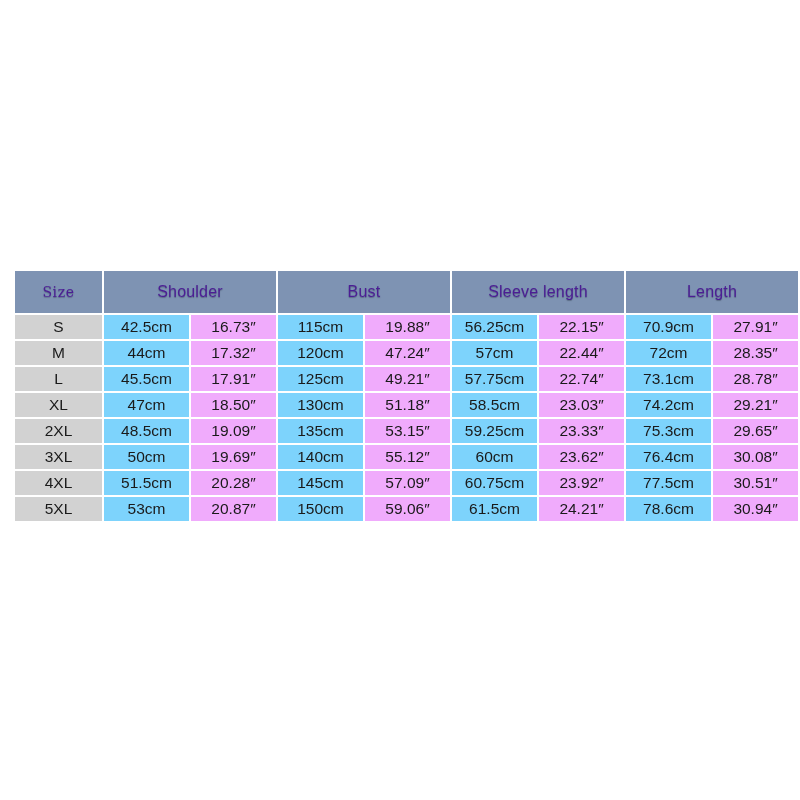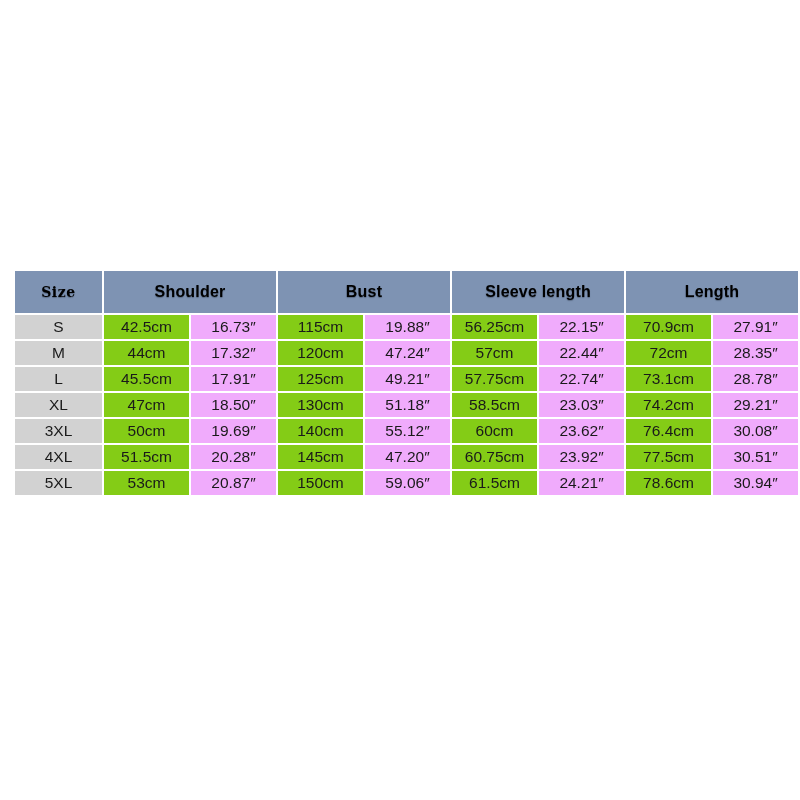--- a/index.html
+++ b/index.html
@@ -41,23 +41,23 @@
     padding: 0;
     margin: 0;
     text-align: center;
     vertical-align: middle;
     line-height: 1.05;
   }
 
   
   .hdr {
     background: #7e93b3;
-    color: #000000;
+    color: #4c1d95;
     height: 42px;
-    font-weight: bold;
+    font-weight: normal;
     font-size: 15px;
     letter-spacing: 0.2px;
     text-shadow: 0 1px 1px rgba(60,74,95,0.55);
   }
   .hdr-group {
     font-family: "Liberation Sans", sans-serif;
     font-size: 16px;
   }
   .hdr-unit {
     font-family: "DejaVu Serif", serif;
@@ -82,21 +82,21 @@
   .cell {
     height: 24px;
     font-size: 15.5px;
     color: #1a1a1a;
     font-family: "Liberation Sans", sans-serif;
   }
   .cell-size {
     background: #d2d2d2;
   }
   .cell-cm {
-    background: #84cc16;
+    background: #7dd3fc;
   }
   .cell-inch {
     background: #f0abfc;
   }
 </style>
 </head>
 <body>
 
 <div class="page">
 
@@ -163,36 +163,47 @@
           <td class="cell cell-cm">47cm</td>
           <td class="cell cell-inch">18.50″</td>
           <td class="cell cell-cm">130cm</td>
           <td class="cell cell-inch">51.18″</td>
           <td class="cell cell-cm">58.5cm</td>
           <td class="cell cell-inch">23.03″</td>
           <td class="cell cell-cm">74.2cm</td>
           <td class="cell cell-inch">29.21″</td>
         </tr>
         <tr>
+          <td class="cell cell-size">2XL</td>
+          <td class="cell cell-cm">48.5cm</td>
+          <td class="cell cell-inch">19.09″</td>
+          <td class="cell cell-cm">135cm</td>
+          <td class="cell cell-inch">53.15″</td>
+          <td class="cell cell-cm">59.25cm</td>
+          <td class="cell cell-inch">23.33″</td>
+          <td class="cell cell-cm">75.3cm</td>
+          <td class="cell cell-inch">29.65″</td>
+        </tr>
+        <tr>
           <td class="cell cell-size">3XL</td>
           <td class="cell cell-cm">50cm</td>
           <td class="cell cell-inch">19.69″</td>
           <td class="cell cell-cm">140cm</td>
           <td class="cell cell-inch">55.12″</td>
           <td class="cell cell-cm">60cm</td>
           <td class="cell cell-inch">23.62″</td>
           <td class="cell cell-cm">76.4cm</td>
           <td class="cell cell-inch">30.08″</td>
         </tr>
         <tr>
           <td class="cell cell-size">4XL</td>
           <td class="cell cell-cm">51.5cm</td>
           <td class="cell cell-inch">20.28″</td>
           <td class="cell cell-cm">145cm</td>
-          <td class="cell cell-inch">47.20″</td>
+          <td class="cell cell-inch">57.09″</td>
           <td class="cell cell-cm">60.75cm</td>
           <td class="cell cell-inch">23.92″</td>
           <td class="cell cell-cm">77.5cm</td>
           <td class="cell cell-inch">30.51″</td>
         </tr>
         <tr>
           <td class="cell cell-size">5XL</td>
           <td class="cell cell-cm">53cm</td>
           <td class="cell cell-inch">20.87″</td>
           <td class="cell cell-cm">150cm</td>

